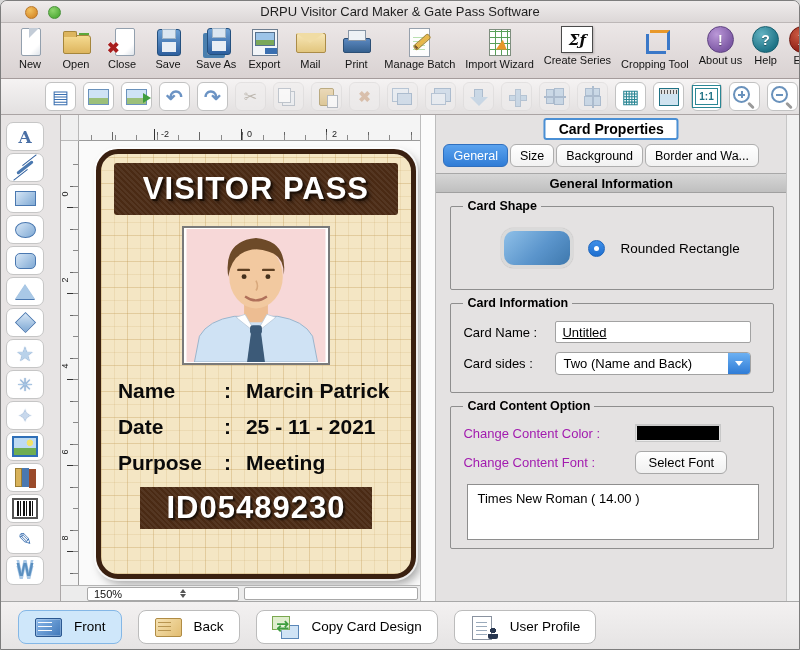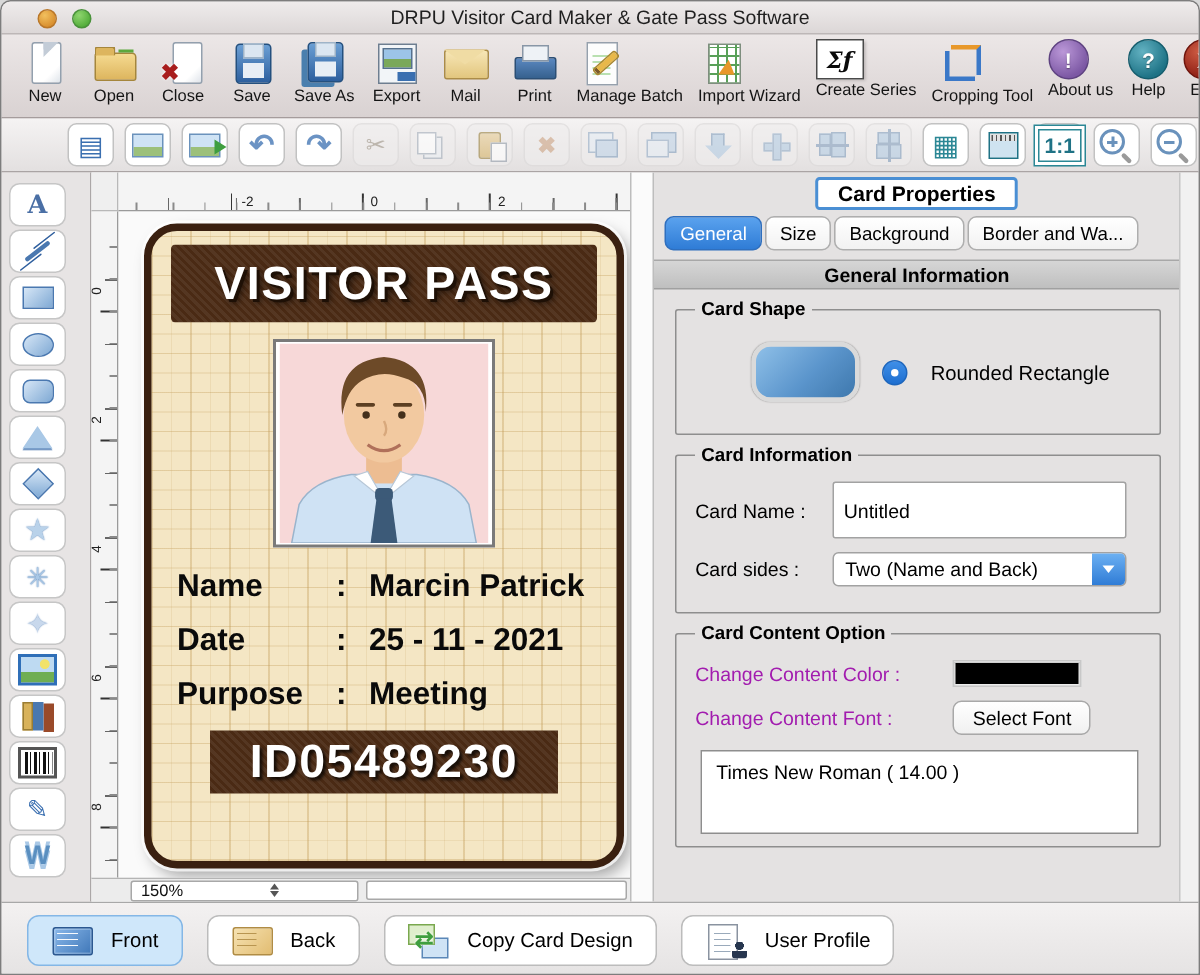--- a/index.html
+++ b/index.html
@@ -15,21 +15,21 @@
   .light { width:13px; height:13px; border-radius:50%; display:block; }
   .light.orange { background:radial-gradient(circle at 35% 30%, #f2c05e, #d88e2e 75%); border:1px solid #b9772a; }
   .light.green  { background:radial-gradient(circle at 35% 30%, #8ed56e, #53ad3a 75%); border:1px solid #49923a; }
   .title { position:absolute; left:0; right:0; top:3px; text-align:center; font-size:13px; color:#1f1f1f; }
 
   
   .toolbar { height:56px; background:linear-gradient(#ece7e7,#d9d2d2); border-bottom:1px solid #a59c9c;
              display:flex; align-items:flex-start; padding:3px 8px 0 6px; }
   .tb-group { display:flex; }
   .tb-group.right { margin-left:auto; }
-  .tb-item { background:none; border:none; display:flex; flex-direction:column; 
+  .tb-item { background:none; border:none; display:flex; flex-direction:column; align-items:center;
              padding:0 5px; cursor:default; }
   .tb-icon { width:36px; height:31px; position:relative; display:flex; align-items:center; justify-content:center; }
   .tb-label { font-size:11px; color:#141414; margin-top:1px; white-space:nowrap;
               font-family:"Liberation Sans", sans-serif; }
   .tb-glyph { position:relative; z-index:2; }
 
   .ic-new::before { content:""; position:absolute; left:9px; top:2px; width:18px; height:26px;
     background:linear-gradient(135deg,#fff 72%,#dfe4ea); border:1px solid #93a0ae; border-radius:2px; }
   .ic-new::after { content:""; position:absolute; right:9px; top:2px; border:5px solid transparent;
     border-top-color:#c3ccd7; border-left-color:#c3ccd7; }
@@ -131,21 +131,21 @@
   .ei-alignh::before { content:""; width:6px; height:13px; background:#b8cfe4; border:1px solid #8aa4c0;
     box-shadow:9px 0 0 0 #b8cfe4, 9px 0 0 1px #8aa4c0; margin-right:9px; }
   .ei-alignh::after { content:""; position:absolute; left:1px; top:11px; width:22px; height:2px; background:#8aa4c0; }
   .ei-alignv::before { content:""; width:13px; height:6px; background:#b8cfe4; border:1px solid #8aa4c0;
     box-shadow:0 9px 0 0 #b8cfe4, 0 9px 0 1px #8aa4c0; margin-bottom:9px; }
   .ei-alignv::after { content:""; position:absolute; left:11px; top:1px; width:2px; height:22px; background:#8aa4c0; }
   .ei-rulerv::before { content:""; width:18px; height:16px; border:1px solid #1f7285;
     background:linear-gradient(180deg,#e2e2e2 5px,#cfe3f0 5px); }
   .ei-rulerv::after { content:""; position:absolute; left:4px; top:5px; width:16px; height:4px;
     background:repeating-linear-gradient(90deg,#555 0 1px,transparent 1px 3px); }
-  .ei-oneone { color:#1f7285; font-weight:bold; font-size:14px; width:auto; height:auto;
+  .ei-oneone { color:#1f7285; font-weight:bold; font-size:10px; width:auto; height:auto;
     border:1px solid #2b8795; padding:2px 3px; box-shadow:0 0 0 2px #fff, 0 0 0 3px #2b8795; }
   .ei-zoomin::before, .ei-zoomout::before { content:""; width:13px; height:13px; border:2px solid #6a92bc;
     border-radius:50%; margin:-4px 4px 0 -2px;
     background:linear-gradient(#6a92bc,#6a92bc) center/7px 2px no-repeat; }
   .ei-zoomin::before { background:linear-gradient(#6a92bc,#6a92bc) center/7px 2px no-repeat,
     linear-gradient(#6a92bc,#6a92bc) center/2px 7px no-repeat; }
   .ei-zoomin::after, .ei-zoomout::after { content:""; position:absolute; right:2px; bottom:2px;
     width:8px; height:3px; background:#9a9a9a; border-radius:2px; transform:rotate(45deg); }
 
   
@@ -273,22 +273,22 @@
     background:linear-gradient(135deg,#8fc0e8 0%,#5b95cc 55%,#3e78ad 100%); box-shadow:0 0 1px #8a8a8a; }
   .shape-preview.preview-rrect { border-radius:13px; }
   .radio { width:17px; height:17px; border-radius:50%; background:#fff; border:1px solid #b2b2b2;
     position:relative; flex:none; box-shadow:inset 0 1px 2px rgba(0,0,0,.12); }
   .radio.sel { background:linear-gradient(#3f8fe8,#1e6fd0); border-color:#1e66bc; box-shadow:none; }
   .radio.sel::after { content:""; position:absolute; left:5px; top:5px; width:5px; height:5px;
     border-radius:50%; background:#fff; }
   .radio-label { font-size:13.5px; color:#000; }
   .form-row { display:flex; align-items:center; margin:9px 0 9px 4px; }
   .lbl { width:92px; font-size:13px; color:#000; }
-  .txt { width:196px; height:38px; border:1px solid #a2a2a2; border-radius:2px; font-size:13px;
-    padding:0 6px; background:#fff; font-family:"Liberation Sans", sans-serif; color:#000; }
+  .txt { width:196px; height:22px; border:1px solid #a2a2a2; border-radius:2px; font-size:13px;
+    padding:0 6px; background:#fff; font-family:"Liberation Sans", sans-serif; color:#000;text-decoration:underline; }
   .dropdown { width:196px; height:23px; background:#fff; border:1px solid #a2a2a2; border-radius:4px;
     display:flex; align-items:center; position:relative; cursor:default; }
   .dd-value { font-size:13px; padding-left:7px; flex:1; white-space:nowrap; overflow:hidden; }
   .dd-btn { width:22px; height:100%; border-radius:0 3px 3px 0; background:linear-gradient(#6cb0f2,#2f7cd6);
     display:flex; align-items:center; justify-content:center; }
   .chev { width:0; height:0; border-left:4px solid transparent; border-right:4px solid transparent;
     border-top:5px solid #fff; display:block; }
   .lbl2 { width:172px; font-size:13px; color:#a21caf; }
   .swatch-frame { width:86px; height:18px; border:1px solid #c8c8c8; background:#eee; padding:1px;
     display:block; box-shadow:inset 0 1px 2px rgba(0,0,0,.2); }

